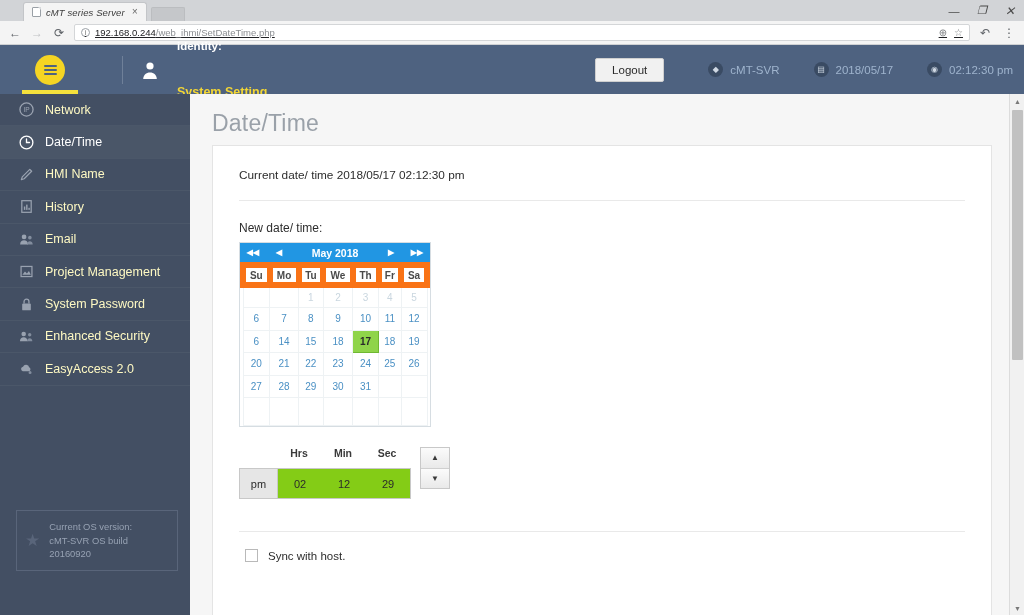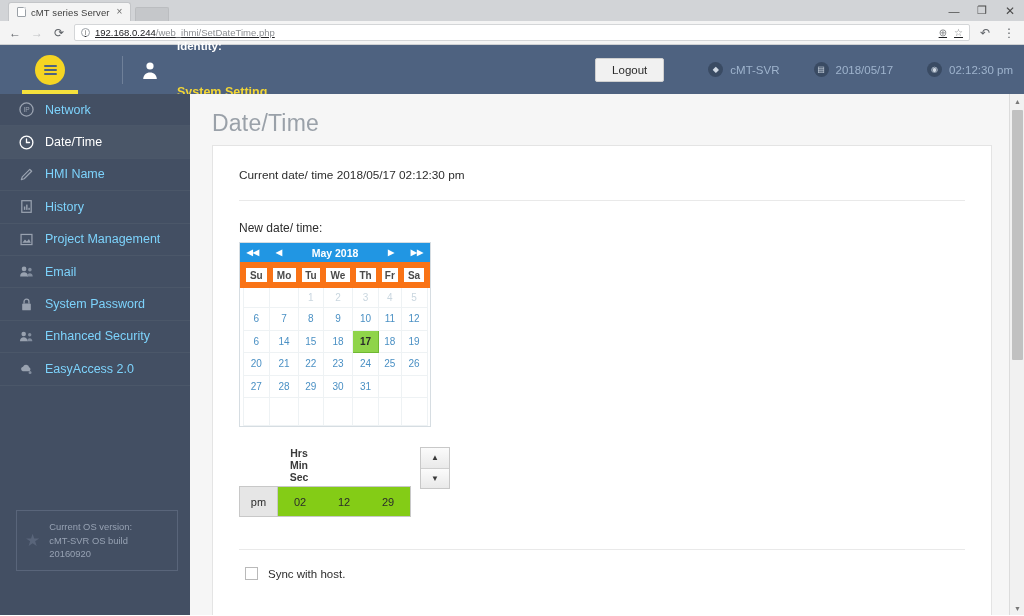--- a/index.html
+++ b/index.html
@@ -7,21 +7,21 @@
     width: 1024px; height: 616px;
     font-family: "Liberation Sans", sans-serif;
     background: #ffffff;
     overflow: hidden;
   }
 
   
   .browser-chrome { width: 1024px; background: #d7d9dc; }
   .tabstrip {
     height: 21px; display: flex; align-items: flex-end;
-    background: #d2d4d7; padding-left: 8px; position: relative;
+    background: #d2d4d7; padding-left: 23px; position: relative; font-style: italic;
   }
   .tab {
     height: 19px; min-width: 120px; max-width: 160px;
     background: #f4f4f4; border-top-left-radius: 3px; border-top-right-radius: 3px;
     display: flex; align-items: center; gap: 5px; padding: 0 6px 0 8px;
     font-size: 9px; color: #3c3c3c; position: relative;
     border: 1px solid #c3c5c8; border-bottom: none;
     transform: skew(0deg);
   }
   .tab-favicon {
@@ -121,21 +121,21 @@
   .hdr-chip:last-child { margin-right: 0; }
 
   
   .body-area { display: flex; height: 521px; position: relative; }
   .sidebar {
     width: 190px; background: #434f63; flex: none; position: relative;
     padding-top: 0px;
   }
   .side-item {
     height: 32.4px; display: flex; align-items: center; gap: 10px;
-    padding-left: 18px; color: #7dd3fc; font-size: 12.5px; cursor: pointer;
+    padding-left: 18px; color: #fef9c3; font-size: 12.5px; cursor: pointer;
     border-bottom: 1px solid #4b5769;
   }
   .side-item.active { background: #4a5668; color: #ffffff; }
   .side-icon { width: 17px; height: 17px; display: flex; align-items: center; justify-content: center; flex: none; opacity: .62; }
   .side-item.active .side-icon { opacity: 1; }
   .side-label { white-space: nowrap; }
   .os-box {
     position: absolute; left: 16px; bottom: 44px; width: 162px;
     border: 1px solid #59657a; padding: 9px 8px 9px 8px;
     display: flex; align-items: center; gap: 9px;
@@ -180,21 +180,21 @@
   .cal-grid td.sel {
     background: #8fd44a; color: #2a2a2a; font-weight: bold;
     border: 1px solid #6fb832;
   }
   .cal-filler td { height: 28px; border: 1px solid #eef2f4; }
 
   
   .time-wrap { margin-top: 20px; display: flex; align-items: flex-start; }
   .time-head {
     display: flex; font-size: 10.5px; color: #3a3a3a; font-weight: bold;
-    margin-bottom: 3px; padding-left: 38px; flex-direction: column;
+    margin-bottom: 9px; padding-left: 38px;
   }
   .time-head span { width: 44px; text-align: center; }
   .time-fields {
     display: flex; border: 1px solid #c8c8c8; background: #84cc16; height: 31px;
     align-items: stretch;
   }
   .tf-ampm {
     width: 38px; background: #e6e6e6; border-right: 1px solid #c8c8c8;
     display: flex; align-items: center; justify-content: center;
     font-size: 11px; color: #2b2b2b; cursor: pointer;
@@ -367,37 +367,37 @@
               <rect x="7.6" y="6" width="1.5" height="5.6" fill="#cfd6e0"></rect>
               <rect x="10" y="9.4" width="1.5" height="2.2" fill="#cfd6e0"></rect>
             </svg>
         </span>
         <span class="side-label">History</span>
       </div>
 
       <div class="side-item">
         <span class="side-icon">
           <svg width="15" height="15" viewBox="0 0 16 16">
-              <rect x="2.2" y="2.6" width="11.6" height="10.8" fill="none" stroke="#cfd6e0" stroke-width="1.3"></rect>
-              <path d="M3.6 11.4l2.8-3.4 2 2.2 2.2-2.8 2 4z" fill="#cfd6e0"></path>
-            </svg>
-        </span>
-        <span class="side-label">Project Management</span>
-      </div>
-
-      <div class="side-item">
-        <span class="side-icon">
-          <svg width="15" height="15" viewBox="0 0 16 16">
               <circle cx="5.4" cy="5.2" r="2.5" fill="#cfd6e0"></circle>
               <path d="M1.2 13.2c0-2.6 1.9-4.3 4.2-4.3s4.2 1.7 4.2 4.3z" fill="#cfd6e0"></path>
               <circle cx="11.6" cy="6" r="1.9" fill="#aab4c2"></circle>
               <path d="M8.6 13.2c0-2 1.4-3.3 3-3.3s3 1.3 3 3.3z" fill="#aab4c2"></path>
             </svg>
         </span>
         <span class="side-label">Email</span>
+      </div>
+
+      <div class="side-item">
+        <span class="side-icon">
+          <svg width="15" height="15" viewBox="0 0 16 16">
+              <rect x="2.2" y="2.6" width="11.6" height="10.8" fill="none" stroke="#cfd6e0" stroke-width="1.3"></rect>
+              <path d="M3.6 11.4l2.8-3.4 2 2.2 2.2-2.8 2 4z" fill="#cfd6e0"></path>
+            </svg>
+        </span>
+        <span class="side-label">Project Management</span>
       </div>
 
       <div class="side-item">
         <span class="side-icon">
           <svg width="15" height="15" viewBox="0 0 16 16">
               <rect x="3.4" y="7" width="9.2" height="7.2" rx="1" fill="#cfd6e0"></rect>
               <path d="M5.4 7V4.9a2.6 2.6 0 0 1 5.2 0V7" fill="none" stroke="#cfd6e0" stroke-width="1.4"></path>
             </svg>
         </span>
         <span class="side-label">System Password</span>

